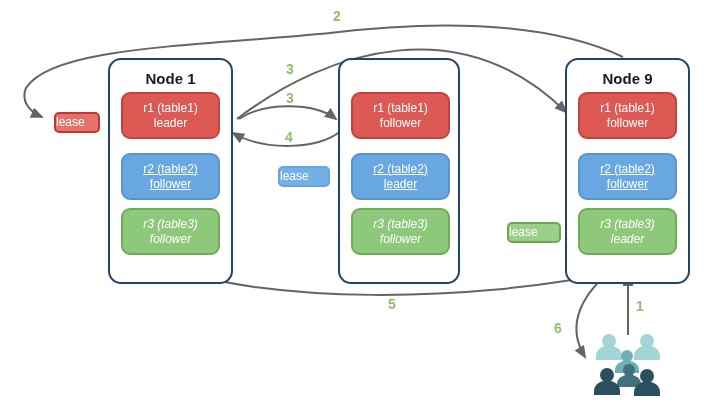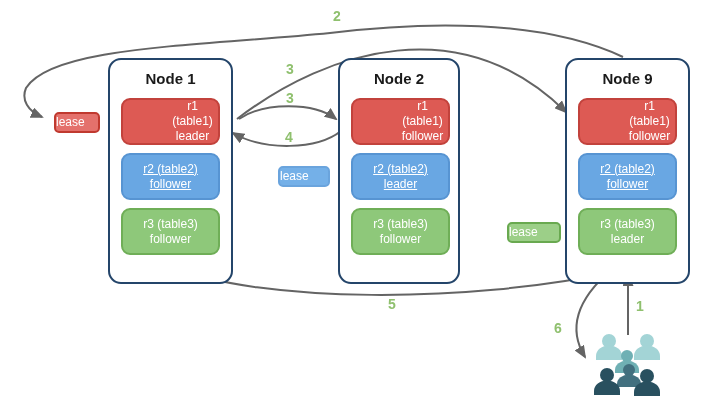--- a/index.html
+++ b/index.html
@@ -19,24 +19,24 @@
   .node-title{
     text-align:center;font-weight:bold;font-size:15px;
     color:var(--title-text);padding-top:10px;
   }
   .replica{
     position:absolute;left:11px;width:99px;height:47px;
     border-radius:9px;border:2px solid;box-sizing:border-box;
     color:#fff;font-size:12px;line-height:15px;text-align:center;
     display:flex;flex-direction:column;align-items:center;justify-content:center;
   }
-  .replica.pos1{top:38px;padding-left:44px;} .replica.pos2{top:93px;text-decoration:underline;} .replica.pos3{top:148px;}
+  .replica.pos1{top:32px;} .replica.pos2{top:93px;text-decoration:underline;} .replica.pos3{top:148px;}
   .c-red{background:var(--red-fill);border-color:var(--red-border);}
   .c-blue{background:var(--blue-fill);border-color:var(--blue-border);}
-  .c-green{background:var(--green-fill);border-color:var(--green-border);}
+  .c-green{background:var(--green-fill);border-color:var(--green-border);font-style:italic;}
   .lease{
     position:absolute;color:#fff;font-size:12px;
     border-radius:5px;border:2px solid;box-sizing:border-box;line-height:17px;
   }
   .lease-red{left:54px;top:112px;width:46px;height:21px;
     background:var(--lease-red-fill);border-color:var(--lease-red-border);}
   .lease-blue{left:278px;top:166px;width:52px;height:21px;
     background:var(--lease-blue-fill);border-color:var(--lease-blue-border);}
   .lease-green{left:507px;top:222px;width:54px;height:21px;
     background:var(--lease-green-fill);border-color:var(--lease-green-border);}
@@ -76,21 +76,20 @@
       <div>r2 (table2)</div>
       <div>follower</div>
     </div>
     <div class="replica pos3 c-green">
       <div>r3 (table3)</div>
       <div>follower</div>
     </div>
   </div>
 
   <div class="node" style="left:338px;width:122px">
-    <div class="node-title">Node 2</div>
     <div class="replica pos1 c-red">
       <div>r1 (table1)</div>
       <div>follower</div>
     </div>
     <div class="replica pos2 c-blue">
       <div>r2 (table2)</div>
       <div>leader</div>
     </div>
     <div class="replica pos3 c-green">
       <div>r3 (table3)</div>

